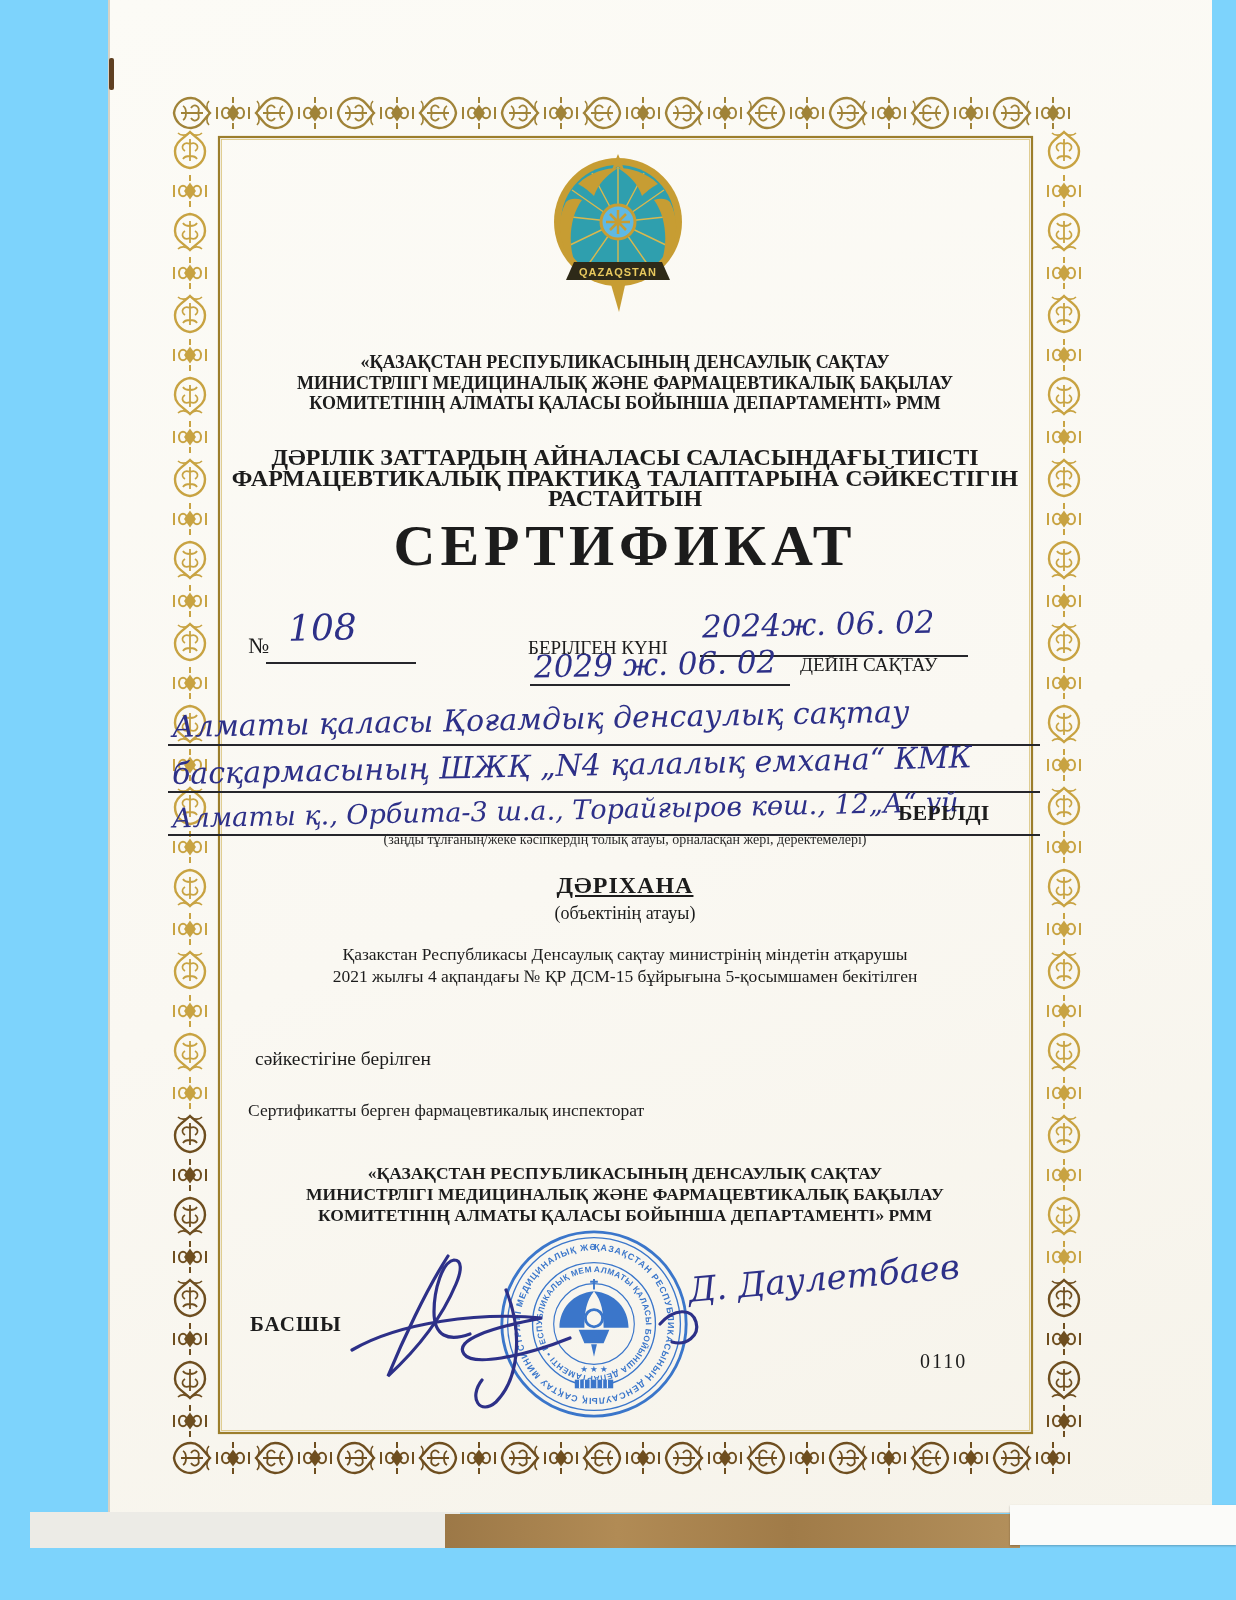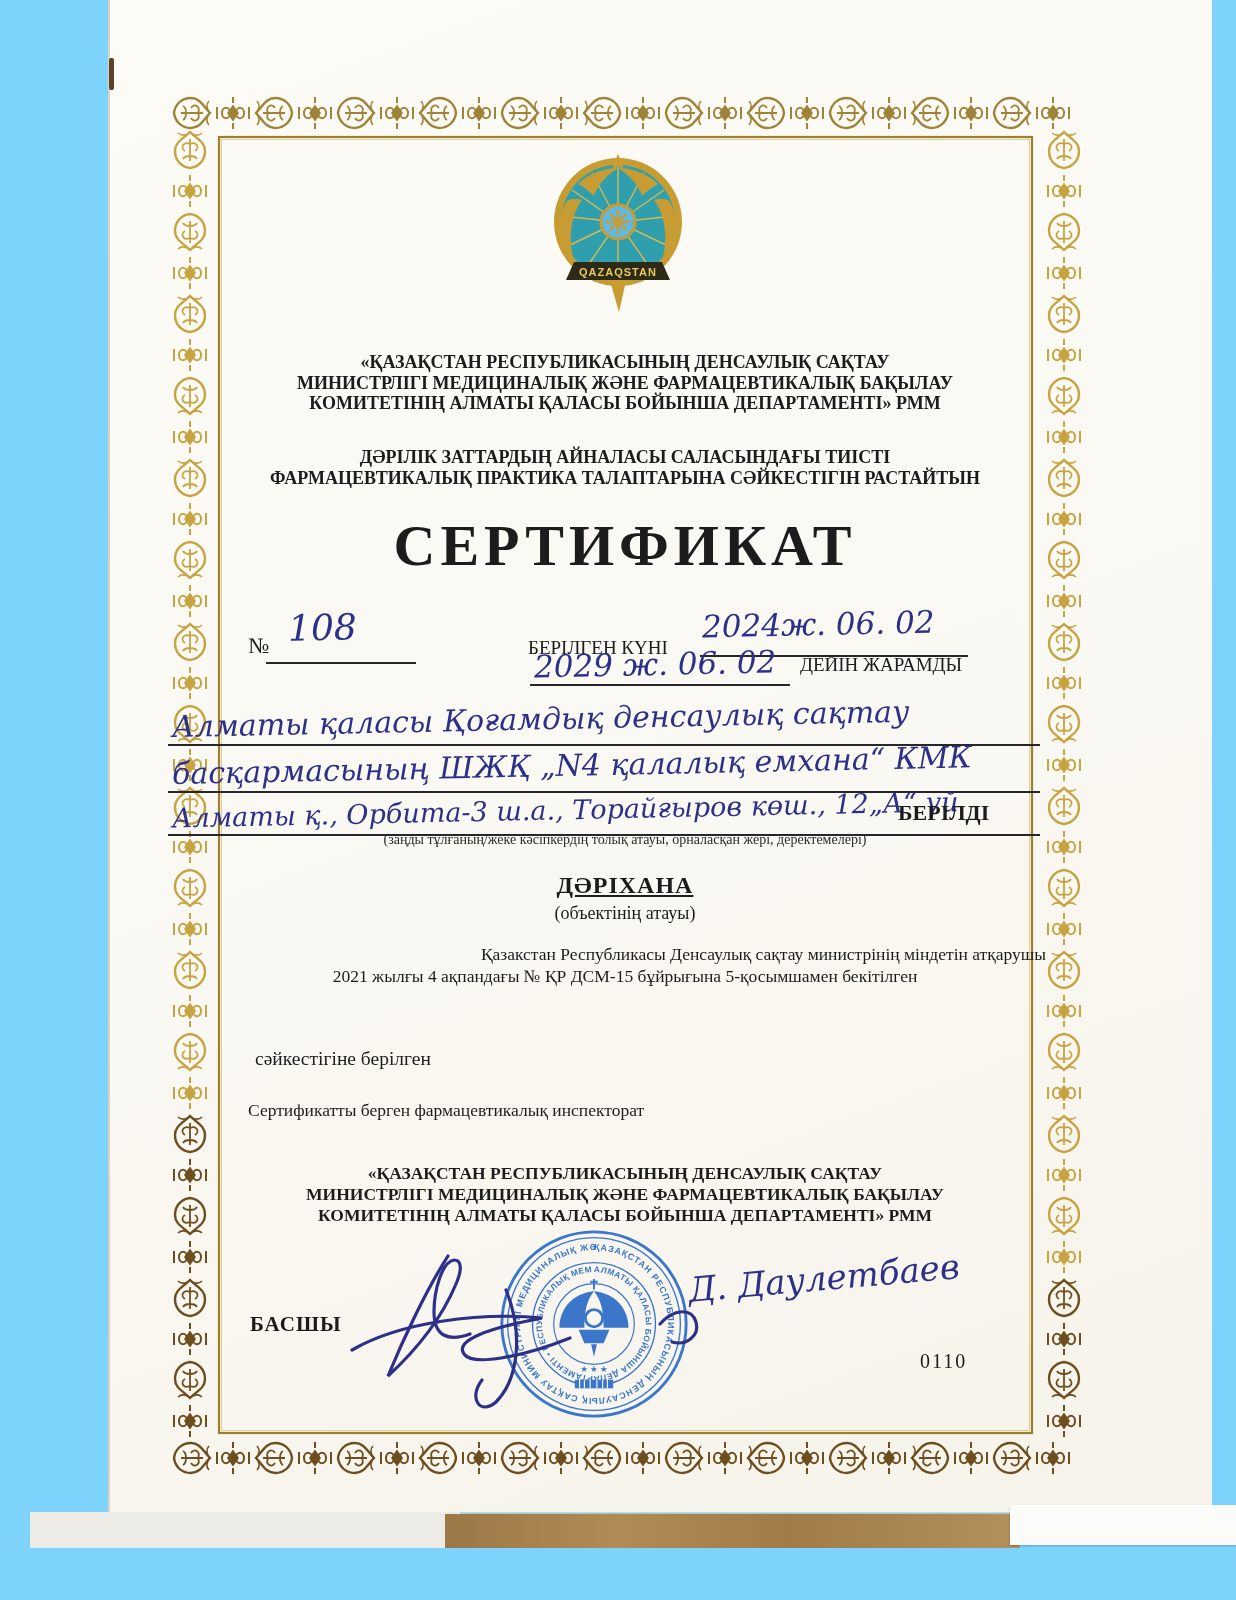--- a/index.html
+++ b/index.html
@@ -16,38 +16,38 @@
               background:linear-gradient(90deg,#9c7847,#b18b55 30%,#a07b48 60%,#b3905c);}
   .under-sheet-right{position:absolute;left:1010px;top:1505px;width:226px;height:40px;background:#fbfbf9;
                      box-shadow:0 1px 2px rgba(0,0,0,.25);}
   
   .abs{position:absolute;}
   .center{text-align:center;}
   .serif-sm{font-size:17.5px;line-height:20px;}
   .rule{position:absolute;height:2px;background:#26262b;}
   
   .org-top{left:216px;top:352px;width:818px;font-size:18px;line-height:20.5px;font-weight:bold;}
-  .statement{left:216px;top:447px;width:818px;font-size:18px;line-height:20.5px;font-weight:bold;}
+  .statement{left:216px;top:447px;width:818px;font-size:24px;line-height:20.5px;font-weight:bold;}
   .big-title{left:216px;top:512px;width:818px;font-size:58px;letter-spacing:5px;font-weight:bold;}
   .num-label{left:248px;top:633px;font-size:22px;}
   .num-value{left:288px;top:607px;font-size:36px;}
   .issued-label{left:528px;top:629px;font-size:19px;margin-top:8px;}
   .issued-date{left:702px;top:606px;font-size:31px;}
   .until-date{left:534px;top:646px;font-size:31px;}
   .until-label{left:800px;top:654px;font-size:19px;}
   .hand{font-style:italic;color:#2d3088;font-family:"DejaVu Serif","Liberation Serif",serif;
         transform:rotate(-1.2deg);white-space:nowrap;}
   .recip1{left:172px;top:700px;width:868px;font-size:30px;}
   .recip2{left:172px;top:747px;width:868px;font-size:30px;}
   .recip3{left:172px;top:795px;width:720px;font-size:27px;}
   .issued-word{left:898px;top:800px;font-size:22px;font-weight:bold;}
   .recip-caption{left:216px;top:832px;width:818px;font-size:14px;color:#2a2a2a;}
   .facility-name{left:216px;top:872px;width:818px;font-size:24px;font-weight:bold;text-decoration:underline;letter-spacing:1px;}
   .facility-caption{left:216px;top:903px;width:818px;font-size:18px;}
-  .basis1{left:228px;top:944px;width:818px;text-align:right;}
+  .basis1{left:216px;top:944px;width:818px;}
   .basis2{left:216px;top:966px;width:818px;}
   .std-title{left:255px;top:1014px;font-size:21.5px;font-weight:bold;text-decoration:underline;}
   .std-note{left:255px;top:1048px;font-size:19.5px;}
   .inspectorate{left:248px;top:1100px;font-size:17.5px;}
   .org-bottom{left:216px;top:1163px;width:818px;font-size:17.5px;line-height:21px;font-weight:bold;}
   .role-label{left:250px;top:1312px;font-size:21px;font-weight:bold;letter-spacing:1px;text-align:center;}
   .sheet-code{left:920px;top:1350px;font-size:20px;letter-spacing:2px;}
   .sig-name{left:688px;top:1258px;font-size:34px;transform:rotate(-5deg);}
   svg{display:block;}
   .emblem-svg{position:absolute;left:548px;top:150px;}
@@ -233,21 +233,21 @@
   <span class="abs num-label">№</span>
   <span class="abs num-value hand">108</span>
   <div class="rule" style="left:266px;top:662px;width:150px;"></div>
 
   <span class="abs issued-label">БЕРІЛГЕН КҮНІ</span>
   <span class="abs issued-date hand">2024ж. 06. 02</span>
   <div class="rule" style="left:700px;top:655px;width:268px;"></div>
 
   <span class="abs until-date hand">2029 ж. 06. 02</span>
   <div class="rule" style="left:530px;top:684px;width:260px;"></div>
-  <span class="abs until-label">ДЕЙІН ЖАРАМДЫ</span>
+  <span class="abs until-label">ДЕЙІН САҚТАУ</span>
 
   <span class="abs recip1 hand">Алматы қаласы Қоғамдық денсаулық сақтау</span>
   <div class="rule" style="left:168px;top:744px;width:872px;"></div>
   <span class="abs recip2 hand">басқармасының ШЖҚ „N4 қалалық емхана“ КМК</span>
   <div class="rule" style="left:168px;top:791px;width:872px;"></div>
   <span class="abs recip3 hand">Алматы қ., Орбита-3 ш.а., Торайғыров көш., 12„А“ үй</span>
   <div class="rule" style="left:168px;top:834px;width:872px;"></div>
   <span class="abs issued-word">БЕРІЛДІ</span>
 
   <div class="abs recip-caption center">(заңды тұлғаның/жеке кәсіпкердің толық атауы, орналасқан жері, деректемелері)</div>

